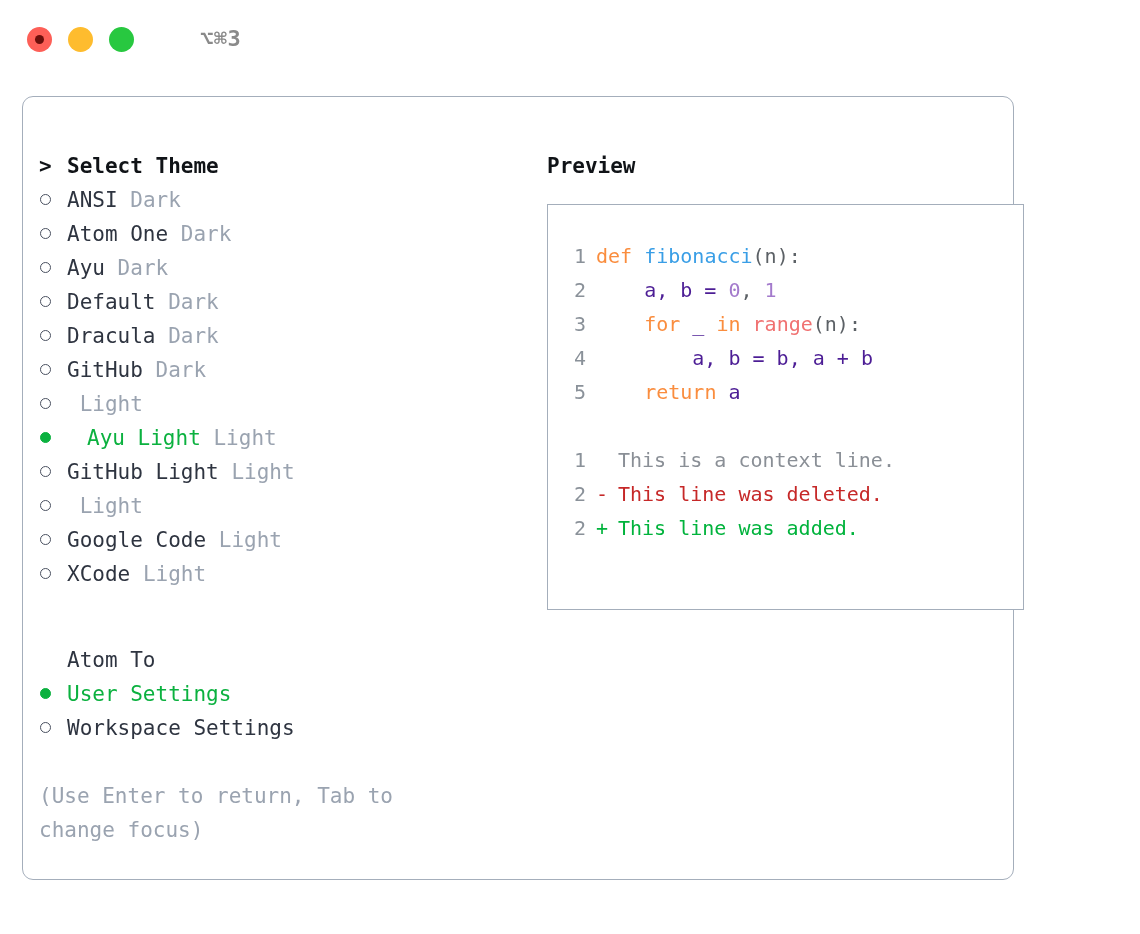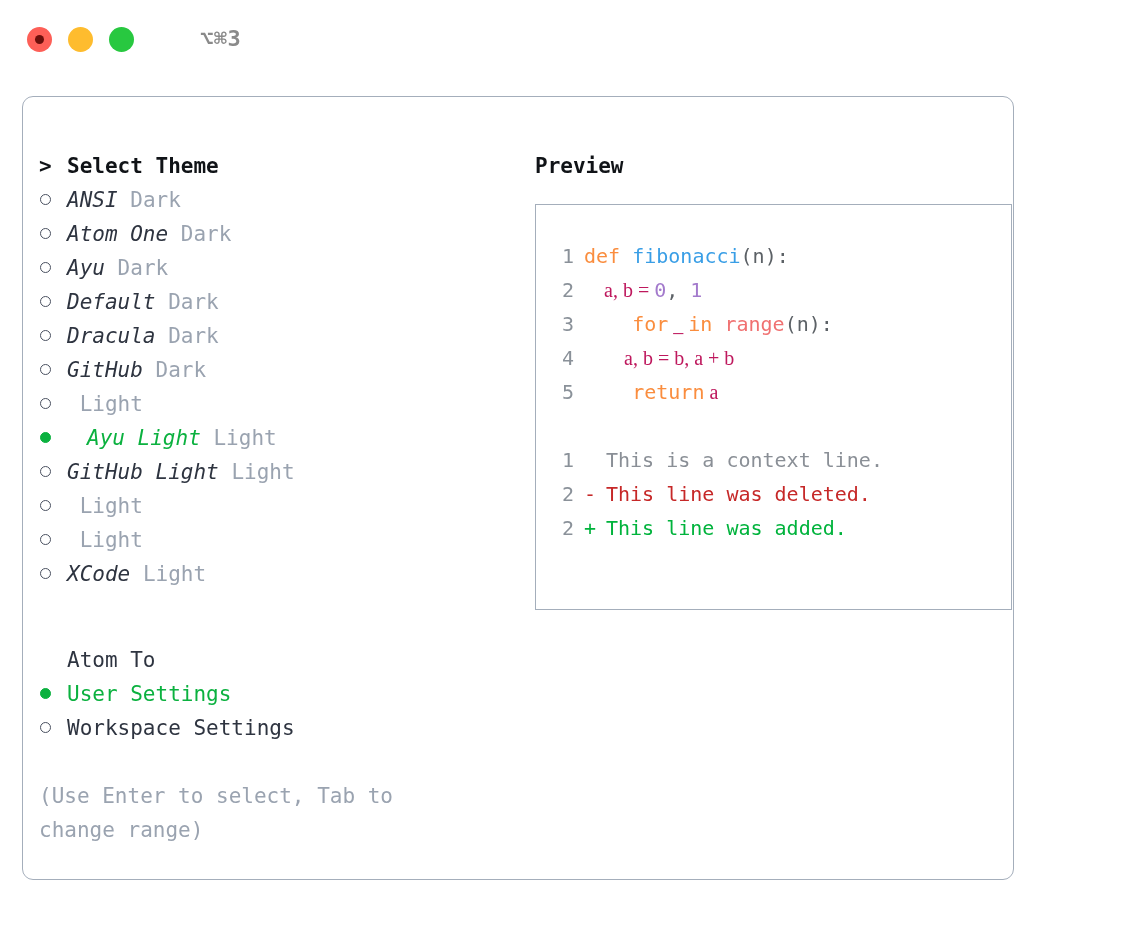--- a/index.html
+++ b/index.html
@@ -129,21 +129,21 @@
     border-radius: 50%;
     border: 1.6px solid #4a5160;
     background: transparent;
     box-sizing: border-box;
   }
   .row.selected .bullet::before {
     background: #0bb13f;
     border-color: #0bb13f;
   }
 
-  .theme-name { color: #2e3440; font-style: italic; }
+  .theme-name { color: #2e3440; }
   .row.selected .theme-name { color: #0bb13f; margin-left: 20px; }
   .theme-kind { color: #9aa3b0; }
 
   .section-gap { height: 52px; }
 
   #apply-header {
     font-weight: normal;
     color: #2e3440;
   }
   #apply-header .prefix { color: transparent; }
@@ -155,21 +155,21 @@
     margin-top: 34px;
     font-size: 21px;
     line-height: 34px;
     color: #9aa3b0;
     width: 400px;
   }
 
   
   #right-col {
     position: absolute;
-    left: 472px;
+    left: 484px;
     top: 52px;
     width: 500px;
     padding-left: 40px;
   }
 
   #preview-title {
     font-size: 21px;
     font-weight: bold;
     color: #101317;
     line-height: 34px;
@@ -200,21 +200,21 @@
     padding-right: 10px;
   }
 
   .code-text { color: #5c6166; }
 
   .tok-kw  { color: #fa8d3e; }
   .tok-fn  { color: #399ee6; }
   .tok-num { color: #a37acc; }
   .tok-bi  { color: #f07171; }
   .tok-pun { color: #5c6166; }
-  .tok-var { color: #be185d; font-family: Liberation Serif, serif; }
+  .tok-var { color: #4c1d95; }
 
   .blank-line { height: 34px; }
 
   .diff-ctx { color: #8a8f96; }
   .diff-del { color: #c62828; }
   .diff-add { color: #00b33c; }
 </style>
 </head>
 <body>
 
@@ -240,36 +240,36 @@
             <div class="row"><span class="bullet"></span><span class="theme-name">ANSI</span><span> </span><span class="theme-kind">Dark</span></div>
             <div class="row"><span class="bullet"></span><span class="theme-name">Atom One</span><span> </span><span class="theme-kind">Dark</span></div>
             <div class="row"><span class="bullet"></span><span class="theme-name">Ayu</span><span> </span><span class="theme-kind">Dark</span></div>
             <div class="row"><span class="bullet"></span><span class="theme-name">Default</span><span> </span><span class="theme-kind">Dark</span></div>
             <div class="row"><span class="bullet"></span><span class="theme-name">Dracula</span><span> </span><span class="theme-kind">Dark</span></div>
             <div class="row"><span class="bullet"></span><span class="theme-name">GitHub</span><span> </span><span class="theme-kind">Dark</span></div>
             <div class="row"><span class="bullet"></span><span> </span><span class="theme-kind">Light</span></div>
             <div class="row selected"><span class="bullet"></span><span class="theme-name">Ayu Light</span><span> </span><span class="theme-kind">Light</span></div>
             <div class="row"><span class="bullet"></span><span class="theme-name">GitHub Light</span><span> </span><span class="theme-kind">Light</span></div>
             <div class="row"><span class="bullet"></span><span> </span><span class="theme-kind">Light</span></div>
-            <div class="row"><span class="bullet"></span><span> </span><span class="theme-kind">Light</span></div>
+            <div class="row"><span class="bullet"></span><span class="theme-name">Google Code</span><span> </span><span class="theme-kind">Light</span></div>
             <div class="row"><span class="bullet"></span><span class="theme-name">XCode</span><span> </span><span class="theme-kind">Light</span></div>
           </div>
 
         <div class="section-gap"></div>
 
         <div class="row" id="apply-header">
           <span class="prefix">&gt;</span><span>Atom To</span>
         </div>
 
         <div id="apply-list">
             <div class="row selected"><span class="bullet"></span><span class="apply-name">User Settings</span></div>
             <div class="row"><span class="bullet"></span><span class="apply-name">Workspace Settings</span></div>
           </div>
 
-        <div id="help-text">(Use Enter to select, Tab to change range)</div>
+        <div id="help-text">(Use Enter to return, Tab to change focus)</div>
       </div>
 
       <div id="right-col">
         <div id="preview-title">Preview</div>
 
         <div id="preview-box">
           <div id="code-block">
               <div class="code-line"><span class="lineno">1</span><span class="code-text"><span class="tok-kw">def</span><span class="tok-pun"> </span><span class="tok-fn">fibonacci</span><span class="tok-pun">(n):</span></span></div>
               <div class="code-line"><span class="lineno">2</span><span class="code-text"><span class="tok-var">    a, b = </span><span class="tok-num">0</span><span class="tok-pun">, </span><span class="tok-num">1</span></span></div>
               <div class="code-line"><span class="lineno">3</span><span class="code-text"><span class="tok-pun">    </span><span class="tok-kw">for</span><span class="tok-var"> _ </span><span class="tok-kw">in</span><span class="tok-pun"> </span><span class="tok-bi">range</span><span class="tok-pun">(n):</span></span></div>

